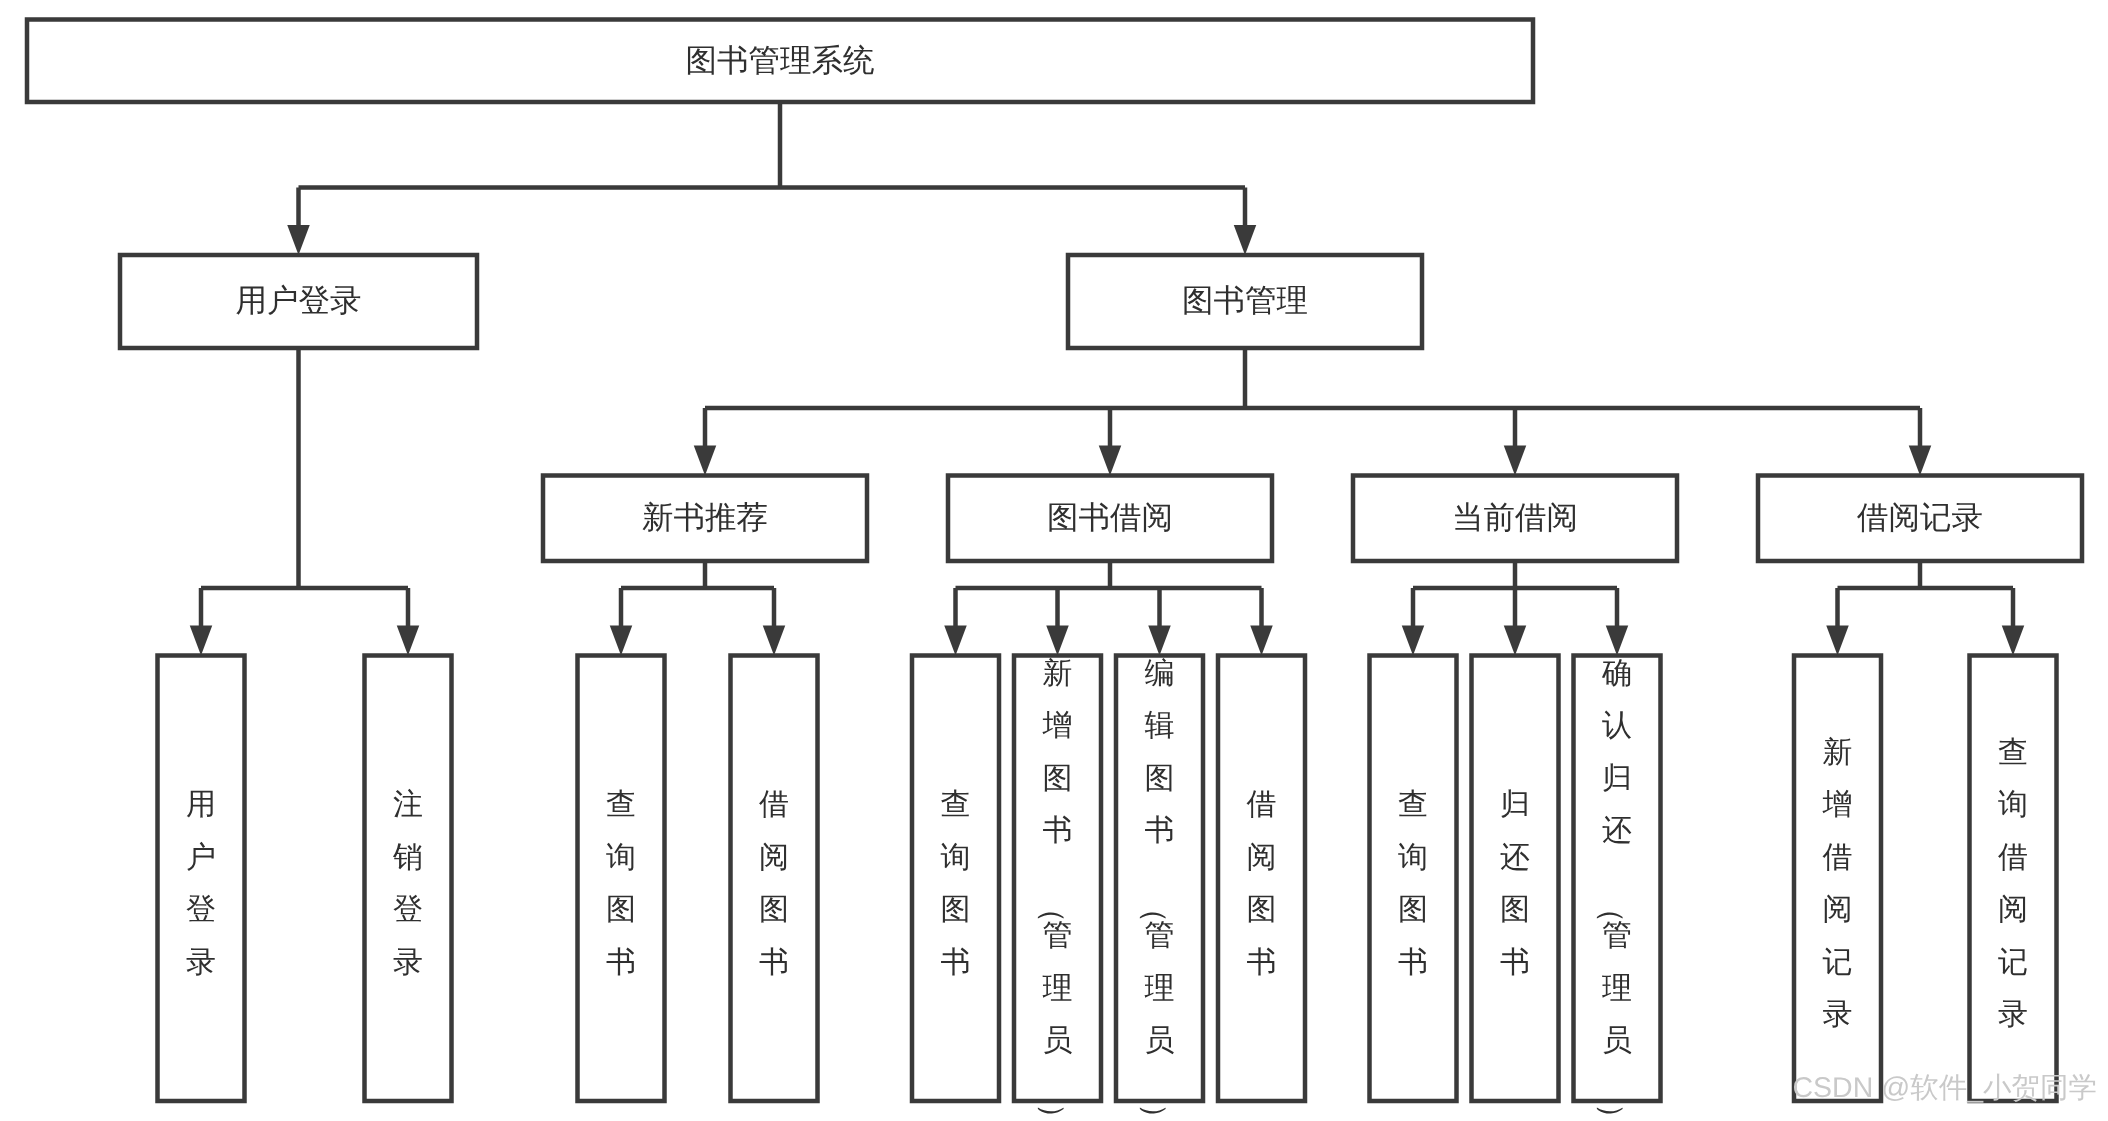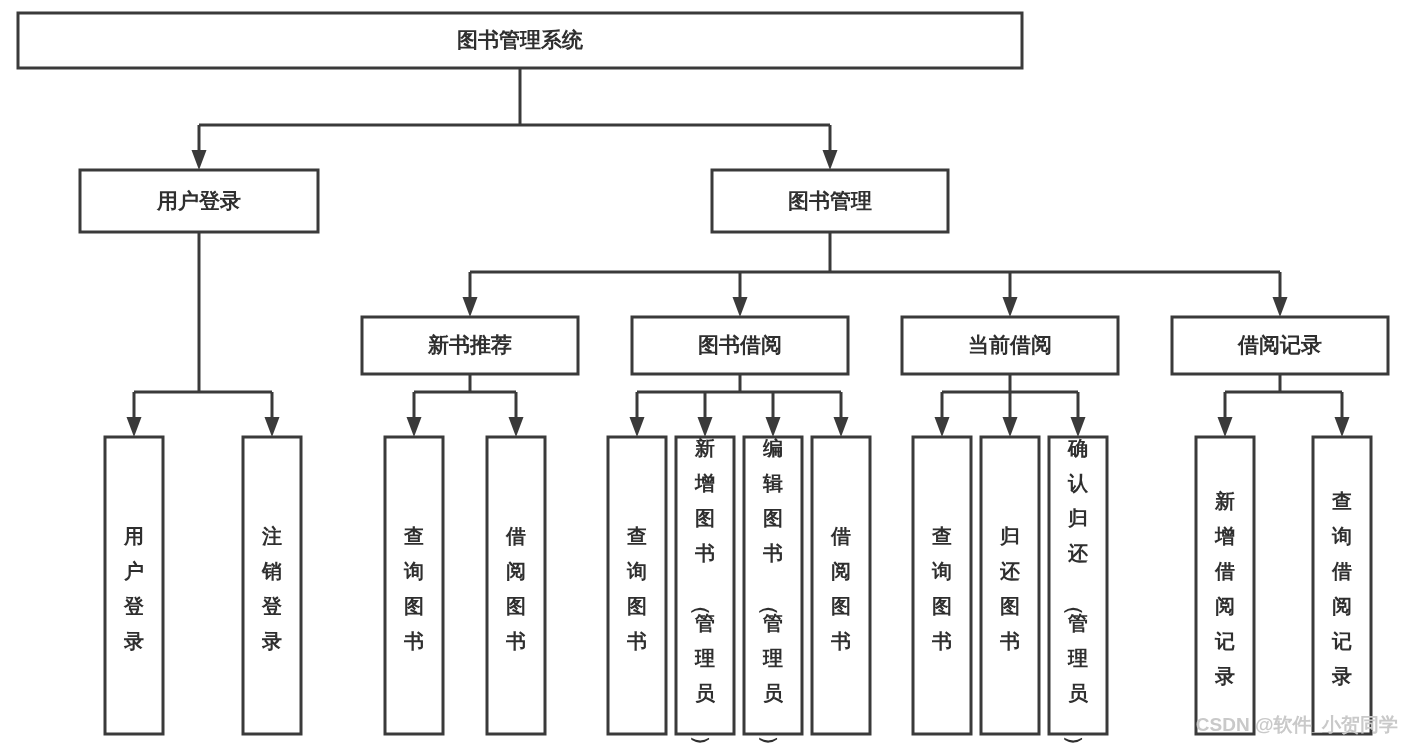--- a/index.html
+++ b/index.html
@@ -12,21 +12,20 @@
     width: 1405px;
     height: 747px;
     font-family: "Liberation Sans", "DejaVu Sans", sans-serif;
     overflow: hidden;
   }
   #diagram-root {
     position: relative;
     width: 1405px;
     height: 747px;
     background: #ffffff;
-    font-weight: bold;
   }
   svg.diagram-canvas {
     display: block;
     width: 1405px;
     height: 747px;
   }
   .node-box {
     fill: #ffffff;
     stroke: #3a3a3a;
     stroke-width: 3;

